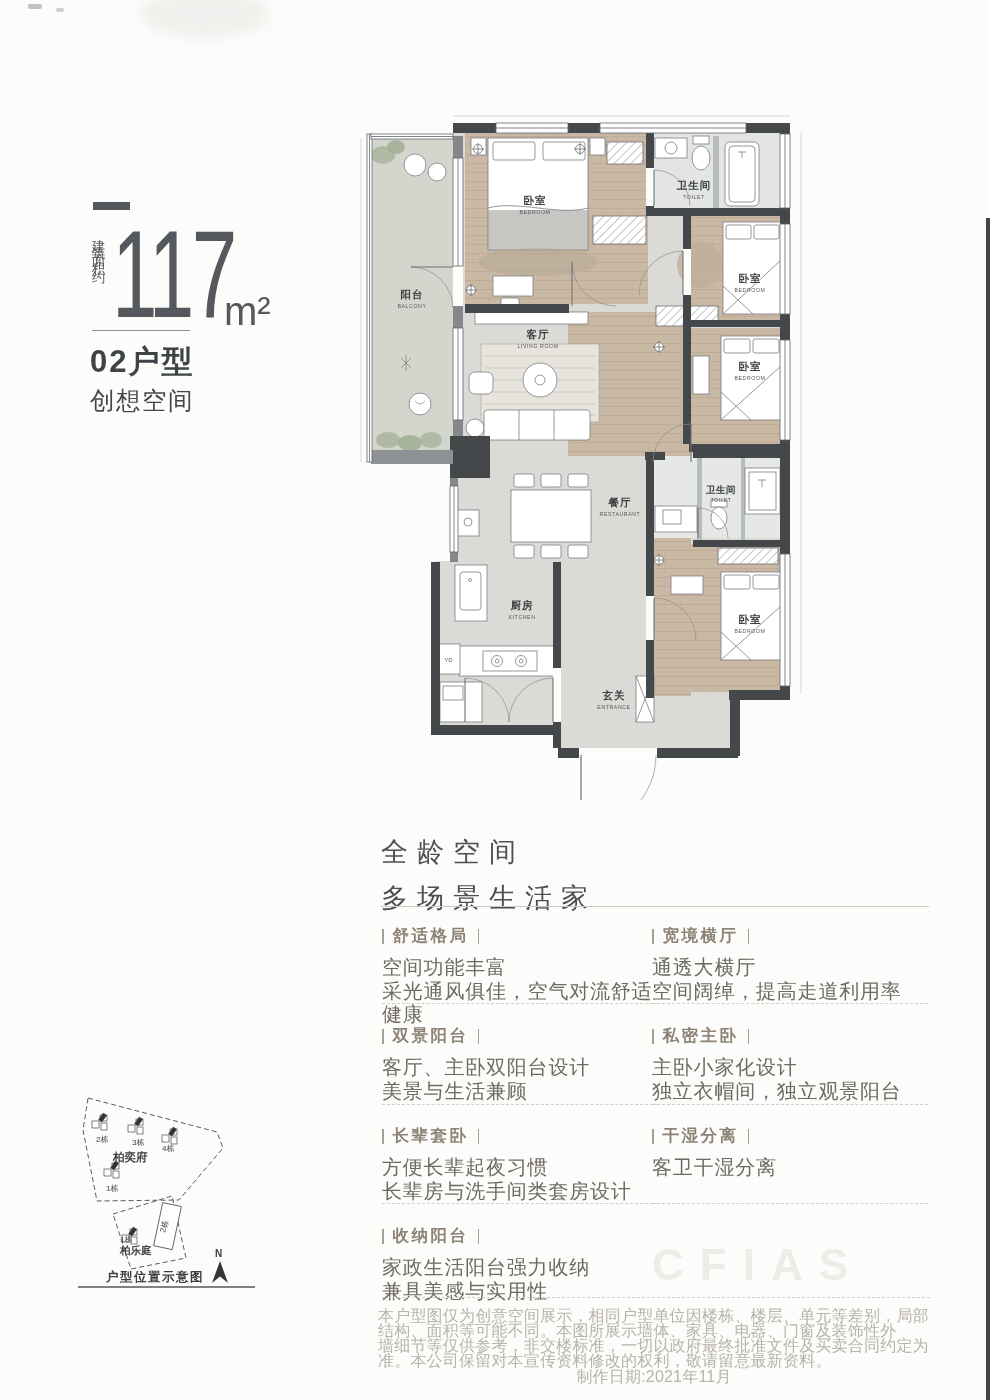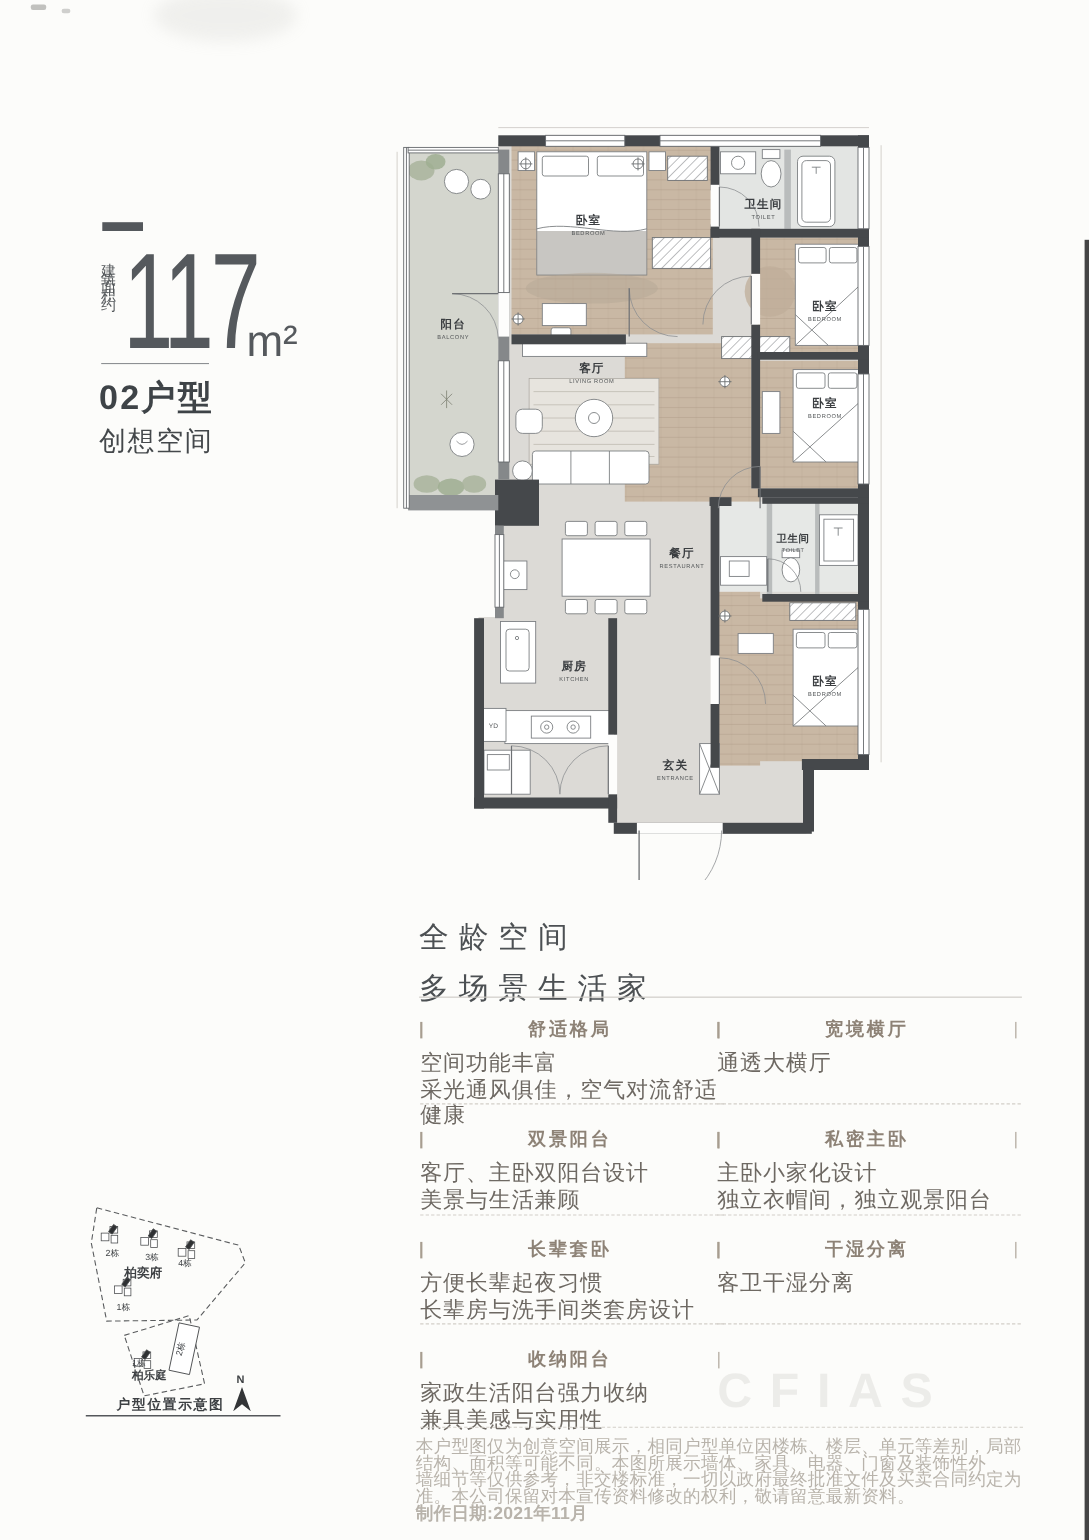--- a/index.html
+++ b/index.html
@@ -18,28 +18,28 @@
   .big-unit{left:224px;top:289px;font-size:40px;color:#55595d;font-weight:300;}
   .num-rule{left:92px;top:330px;width:98px;height:1px;background:#8d9093;}
   .unit-code{left:90px;top:341px;font-size:31px;letter-spacing:2px;color:#3e4347;font-weight:600;}
   .unit-name{left:90px;top:384px;font-size:24.5px;letter-spacing:1.5px;color:#44484b;font-weight:500;}
   
   .feat-h1{left:381px;top:834px;font-size:27px;letter-spacing:9px;color:#4c5053;font-weight:500;}
   .feat-h2{left:381px;top:880px;font-size:27px;letter-spacing:9px;color:#4c5053;font-weight:500;}
   .head-rule{left:381px;top:906px;width:548px;height:0;border-top:1px solid #ccc9c3;}
   .feat{width:272px;}
   .feat-title{display:flex;align-items:center;gap:9px;color:#8d8276;font-size:16.5px;
-    font-weight:700;letter-spacing:2.5px;justify-content:space-between;}
+    font-weight:700;letter-spacing:2.5px;}
   .vbar{width:1.5px;height:15px;background:#a79d90;flex:0 0 auto;}
   .feat-body{margin-top:9px;font-size:20px;color:#6e6963;line-height:23.5px;letter-spacing:0.8px;}
   .dash-rule{border-top:1px dashed #d2cec8;height:0;}
   
   .disclaimer{left:378px;top:1308px;width:552px;font-size:16px;color:#b8b3ab;
     line-height:15px;letter-spacing:0.2px;}
-  .disc-date{text-align:left;margin-top:1px;font-weight:bold;}
+  .disc-date{text-align:center;margin-top:1px;}
   .watermark{left:652px;top:1240px;font-size:44px;letter-spacing:16px;color:#8a857d;
     opacity:0.13;font-weight:600;}
   
   .edge-bar{right:0;top:218px;width:4.5px;height:1182px;background:#454545;}
   .speck1{left:28px;top:4px;width:14px;height:5px;background:#8f8f8c;opacity:.55;border-radius:2px;}
   .speck2{left:56px;top:8px;width:8px;height:4px;background:#9a9a97;opacity:.45;border-radius:2px;}
   .smudge{left:140px;top:-10px;width:130px;height:48px;background:#b9b9b4;opacity:.18;
     border-radius:50%;filter:blur(7px);}
   svg text{font-family:"Liberation Sans","DejaVu Sans",sans-serif;}
 </style>
@@ -411,20 +411,21 @@
 </div>
 
 <div class="abs feat" style="left:652px;top:925px">
   <div class="feat-title">
       <span class="vbar"></span>
       <span>宽境横厅</span>
       <span class="vbar"></span>
     </div>
   <div class="feat-body">
       <div>通透大横厅</div>
+      <div>空间阔绰，提高走道利用率</div>
     </div>
 </div>
 <div class="abs feat" style="left:652px;top:1025px">
   <div class="feat-title">
       <span class="vbar"></span>
       <span>私密主卧</span>
       <span class="vbar"></span>
     </div>
   <div class="feat-body">
       <div>主卧小家化设计</div>

